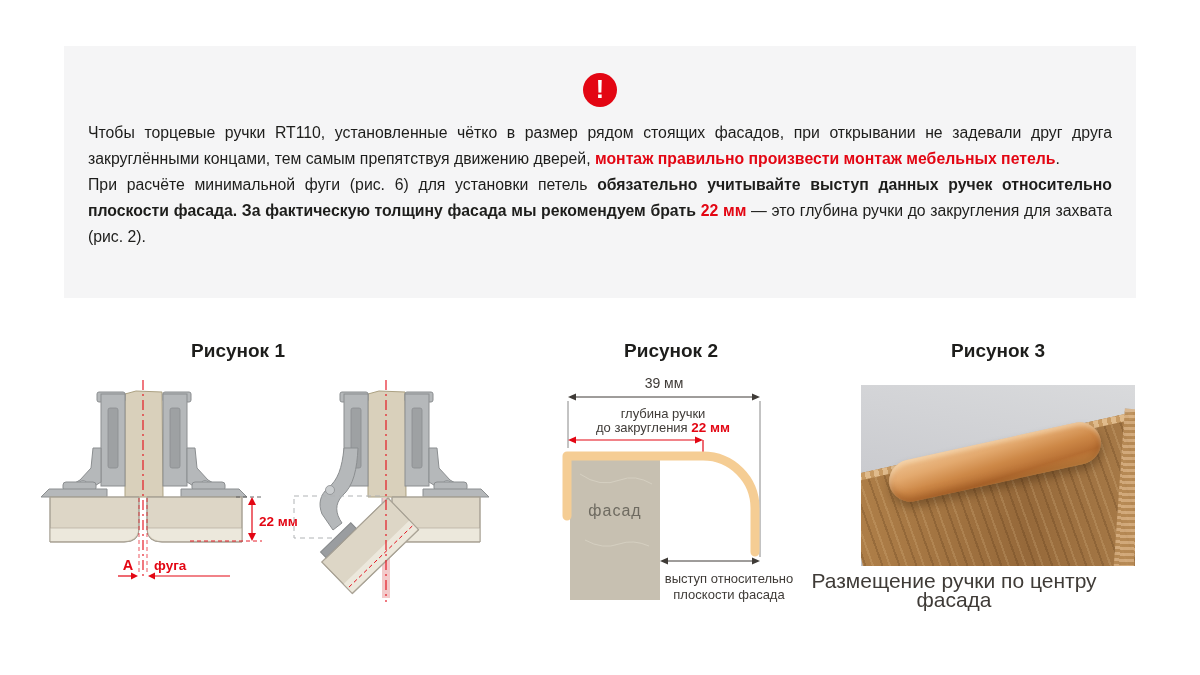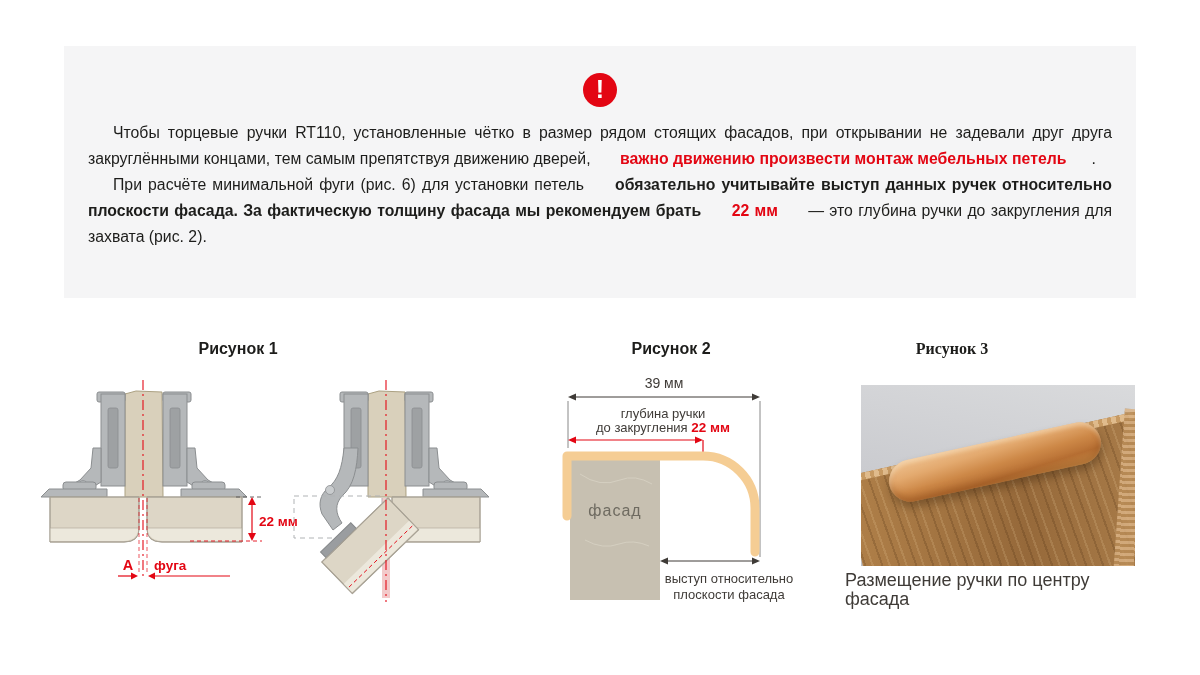--- a/index.html
+++ b/index.html
@@ -8,26 +8,26 @@
         font-family:"Liberation Sans", sans-serif;color:var(--ink);}
   
   .notice{position:absolute;left:64px;top:46px;width:1072px;height:252px;background:#f5f5f6;}
   .notice-header{display:flex;justify-content:center;align-items:center;gap:14px;padding-top:27px;}
   .warn-icon{width:34px;height:34px;border-radius:50%;background:var(--red);color:#fff;
              display:flex;align-items:center;justify-content:center;
              font-weight:bold;font-size:25px;line-height:1;padding-bottom:2px;box-sizing:border-box;}
   .notice-heading{margin:0;font-size:17px;font-weight:bold;color:var(--ink);}
   .notice-body{padding:13px 24px 0 24px;font-size:15.8px;line-height:26px;text-align:justify;}
   .notice-p{margin:0;}
-  .run{font-weight:normal;color:var(--ink);margin-left:25px;}
+  .run{font-weight:normal;color:var(--ink);}
   .run-b{font-weight:bold;}
   .run-rb{font-weight:bold;color:var(--red);}
   
-  .fig-cap{position:absolute;top:340px;width:200px;text-align:center;font-size:16px;font-weight:bold;color:var(--ink);}
-  .fig-cap1{left:138px;} .fig-cap2{left:571px;} .fig-cap3{left:852px;font-family:Liberation Serif, serif;}
+  .fig-cap{position:absolute;top:340px;width:200px;text-align:center;font-size:19px;font-weight:bold;color:var(--ink);}
+  .fig-cap1{left:138px;} .fig-cap2{left:571px;} .fig-cap3{left:898px;}
   
   svg{position:absolute;overflow:visible;}
   svg text{font-family:"Liberation Sans", sans-serif;}
   .fig1{left:40px;top:370px;}
   .fig2{left:545px;top:370px;}
   .hg{fill:#b5b8ba;stroke:#8b8e90;stroke-width:1;}
   .hg-in{fill:#9ea1a3;stroke:#8b8e90;stroke-width:.8;}
   .hg-k{fill:#c9ccce;stroke:#8b8e90;stroke-width:.8;}
   .panel{fill:#d9d0bb;stroke:#aca182;stroke-width:1;}
   .door{fill:#ddd6c6;stroke:#a9a396;stroke-width:1;}
@@ -61,34 +61,34 @@
             rgba(255,228,180,.14) 7px 9px, rgba(0,0,0,0) 9px 16px),
           linear-gradient(100deg,#b08049 0%,#96693a 45%,#a97c49 75%,#b5854e 100%);}
   .wood::before{content:"";position:absolute;left:0;top:0;width:100%;height:7px;
         background:repeating-linear-gradient(90deg,#c79a63 0 4px,#e0bb8c 4px 9px);}
   .endgrain{position:absolute;right:-4px;top:24px;width:20px;height:165px;transform:rotate(4deg);
         background:repeating-linear-gradient(0deg,#d9b183 0 3px,#b98c57 3px 6px);opacity:.85;}
   .handle3{position:absolute;left:26px;top:56px;width:216px;height:42px;border-radius:22px/21px;
         transform:rotate(-12.5deg);
         background:linear-gradient(175deg,#f0c492 0%,#e3a96e 30%,#cd8847 55%,#b76f33 78%,#d0954f 100%);
         box-shadow:0 6px 9px rgba(50,30,8,.35), inset 0 -5px 7px rgba(120,60,15,.35), inset 0 3px 4px rgba(255,240,210,.5);}
-  .photo-cap{position:absolute;left:845px;top:571px;width:306px;text-align:left;
-        font-size:18px;line-height:19px;color:var(--soft);}
+  .photo-cap{position:absolute;left:801px;top:571px;width:306px;text-align:center;
+        font-size:21px;line-height:19px;color:var(--soft);}
 </style>
 </head>
 <body>
 
 <div class="page">
 
   <section class="notice">
     <div class="notice-header">
       <span class="warn-icon">!</span>
     </div>
     <div class="notice-body">
-        <p class="notice-p"><span class="run">Чтобы  торцевые ручки RT110, установленные чётко в размер рядом стоящих фасадов, при открывании не задевали друг друга закруглёнными концами, тем самым препятствуя движению дверей, </span><span class="run run-rb">важно движению произвести монтаж мебельных петель</span><span class="run">.</span></p>
+        <p class="notice-p"><span class="run">Чтобы  торцевые ручки RT110, установленные чётко в размер рядом стоящих фасадов, при открывании не задевали друг друга закруглёнными концами, тем самым препятствуя движению дверей, </span><span class="run run-rb">монтаж правильно произвести монтаж мебельных петель</span><span class="run">.</span></p>
         <p class="notice-p"><span class="run">При расчёте минимальной фуги (рис. 6) для установки петель </span><span class="run run-b">обязательно учитывайте выступ данных ручек относительно плоскости фасада. За фактическую толщину фасада мы рекомендуем брать </span><span class="run run-rb">22 мм</span><span class="run"> — это глубина ручки до закругления для захвата (рис. 2).</span></p>
       </div>
   </section>
 
   <div class="fig-cap fig-cap1">Рисунок 1</div>
   <div class="fig-cap fig-cap2">Рисунок 2</div>
   <div class="fig-cap fig-cap3">Рисунок 3</div>
 
   <svg class="fig1" width="460" height="250" viewBox="0 0 460 250">
     <defs>

